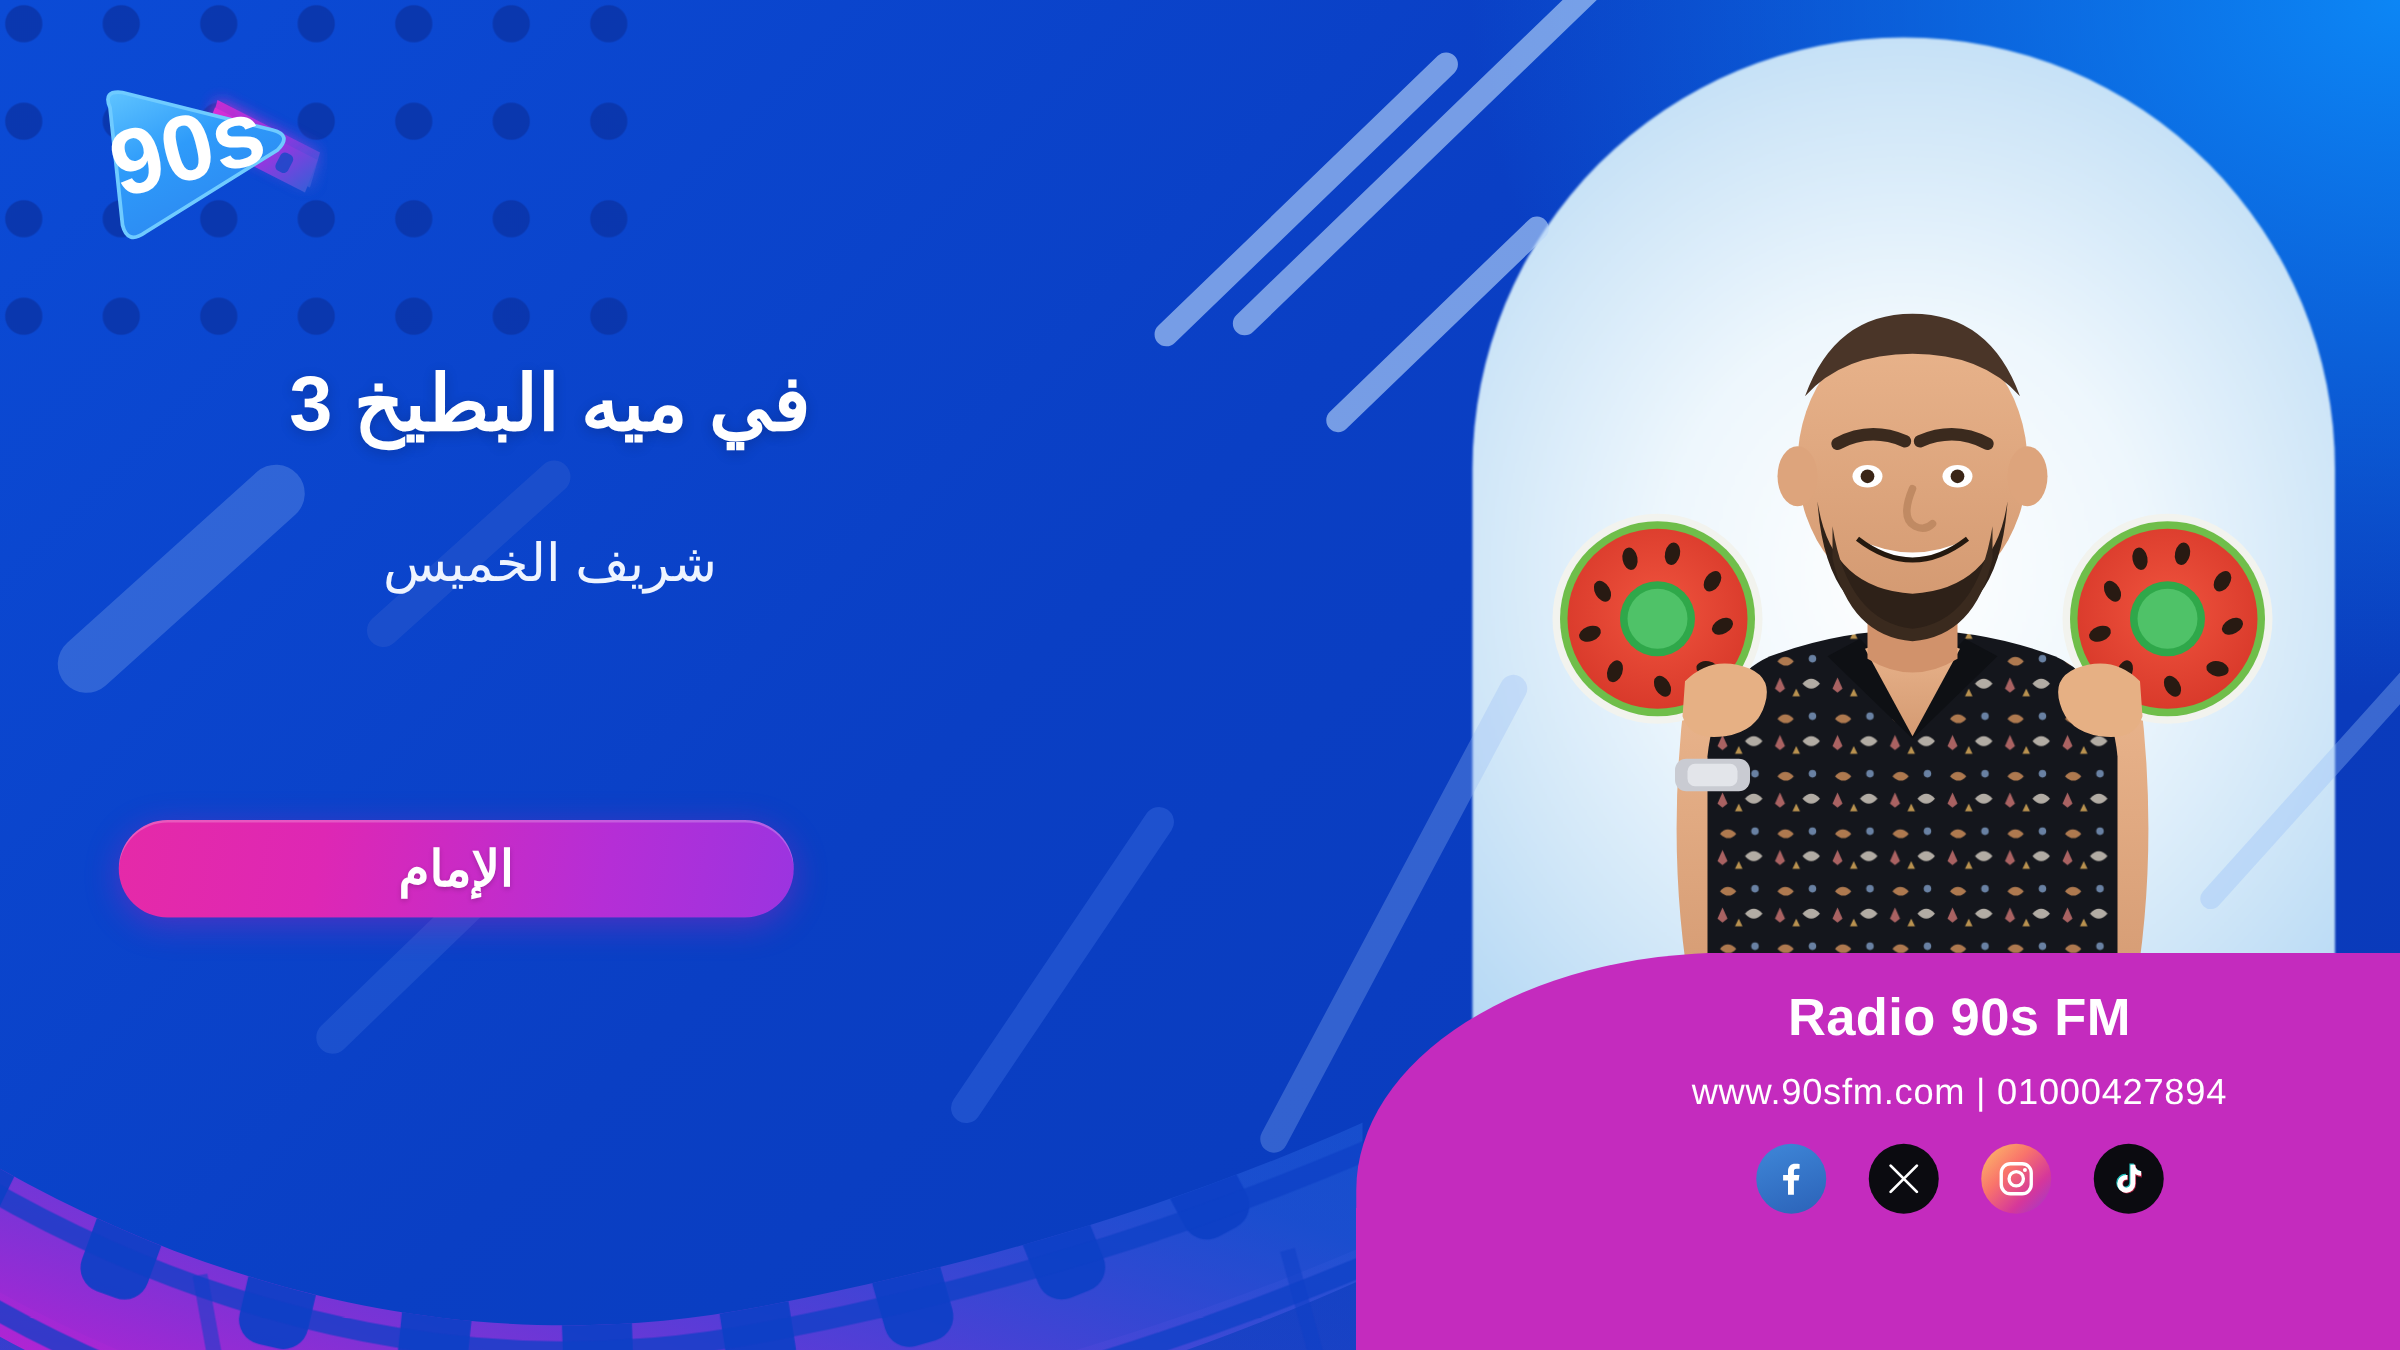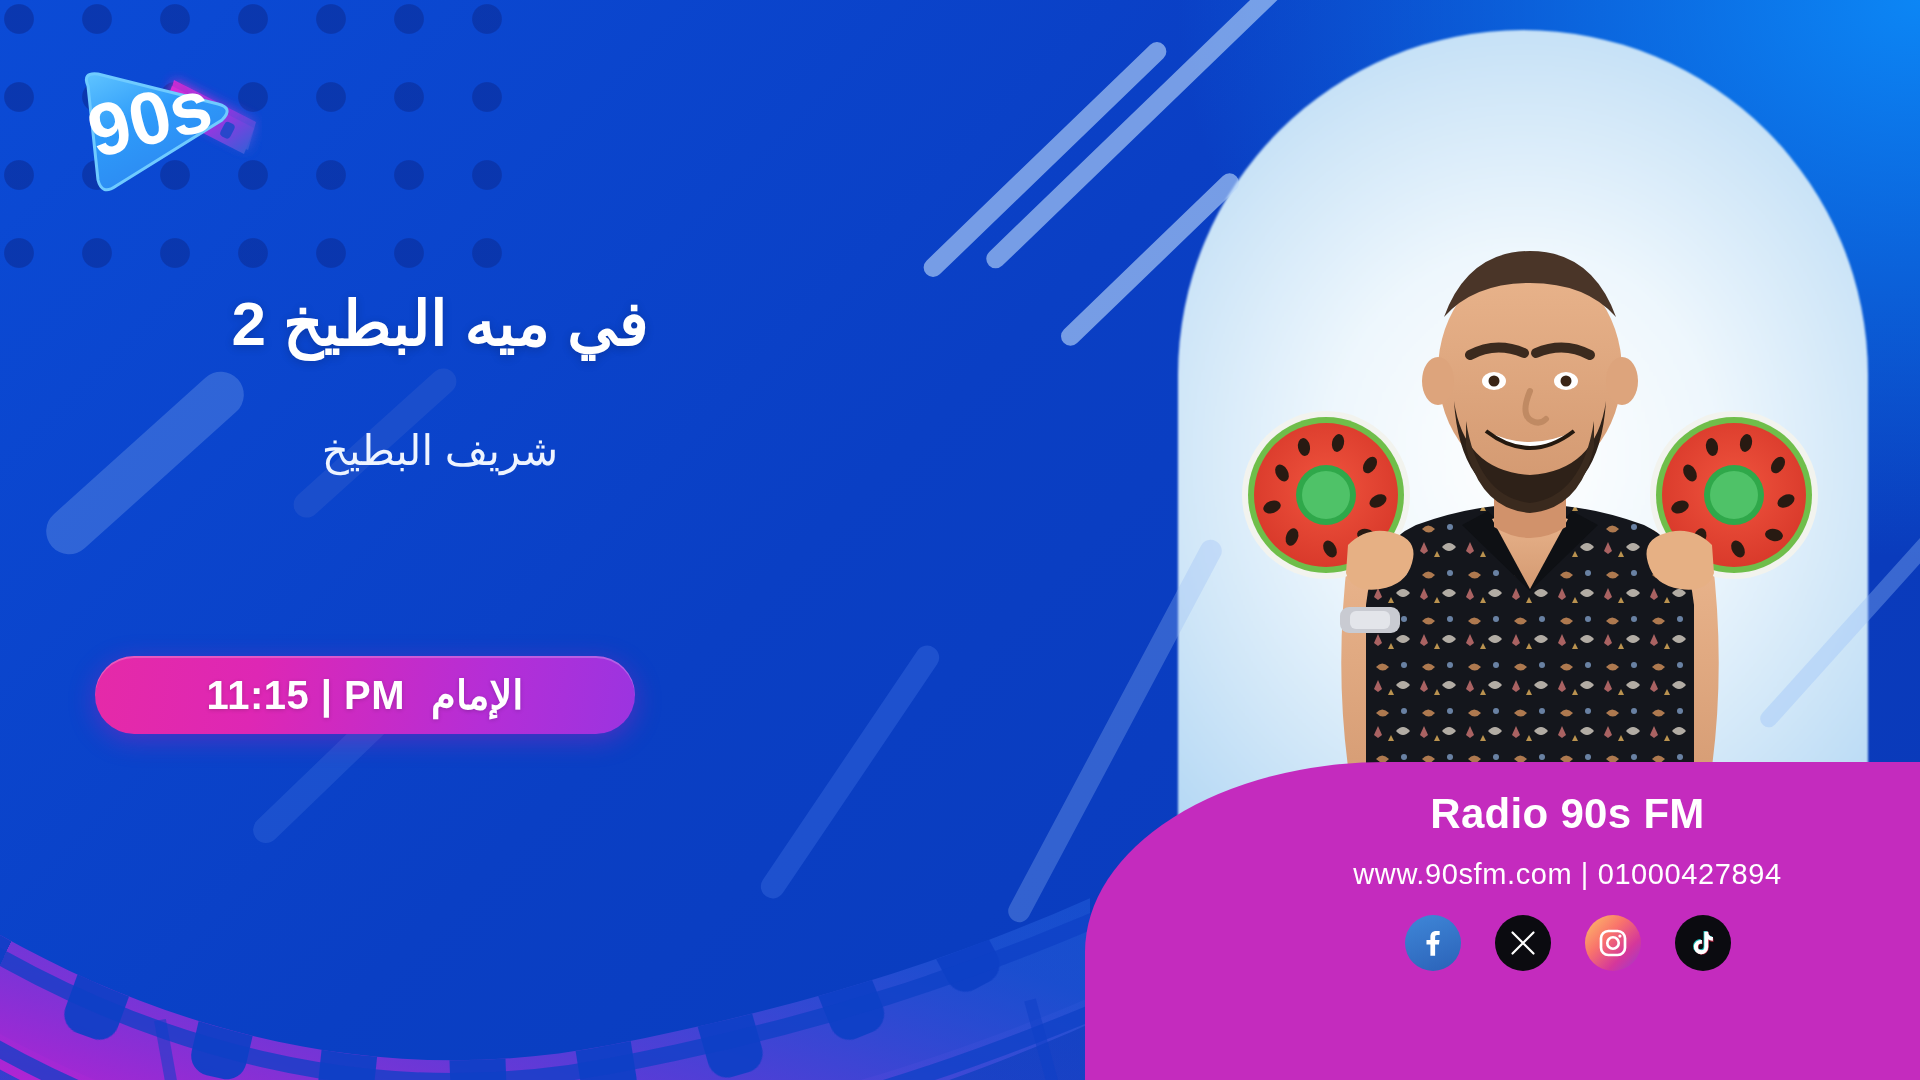--- a/index.html
+++ b/index.html
@@ -330,27 +330,26 @@
         <ellipse cx="4" cy="54" rx="6" ry="9" transform="rotate(150 4 54)"></ellipse>
         <ellipse cx="-34" cy="42" rx="6" ry="9" transform="rotate(-160 -34 42)"></ellipse>
         <ellipse cx="-54" cy="12" rx="6" ry="9" transform="rotate(-110 -54 12)"></ellipse>
       </g>
     </g>
 
     <path d="M482,350 q-22,-22 -52,-10 q-18,8 -12,28 q6,22 32,26 q28,4 34,-16z" fill="#E6B084"></path>
   </svg>
 
   <div class="title-block">
-    <div class="show-title">في ميه البطيخ 2</div>
-    <div class="show-host">شريف البطيخ</div>
+    <div class="show-title">في ميه البطيخ 3</div>
+    <div class="show-host">شريف الخميس</div>
   </div>
 
   <div class="schedule-pill">
     <span class="sched-day">الإمام</span>
-    <span class="sched-time">11:15 | PM</span>
   </div>
 
   <div class="footer-banner">
     <div class="footer-inner">
       <div class="station-name">Radio 90s FM</div>
       <div class="station-contact">www.90sfm.com  |  01000427894</div>
 
       <div class="socials">
 
         <a class="social s-fb">

